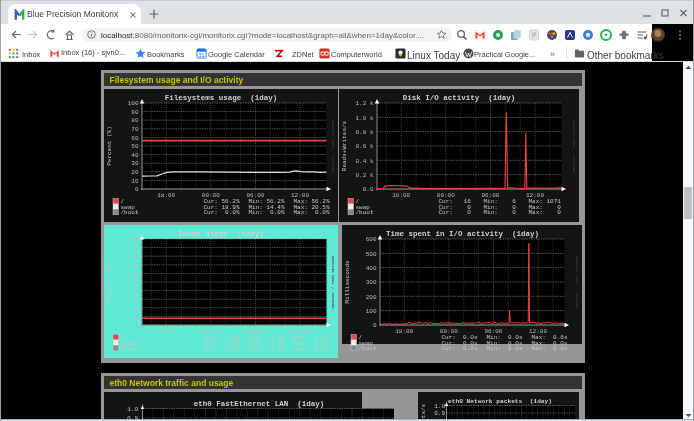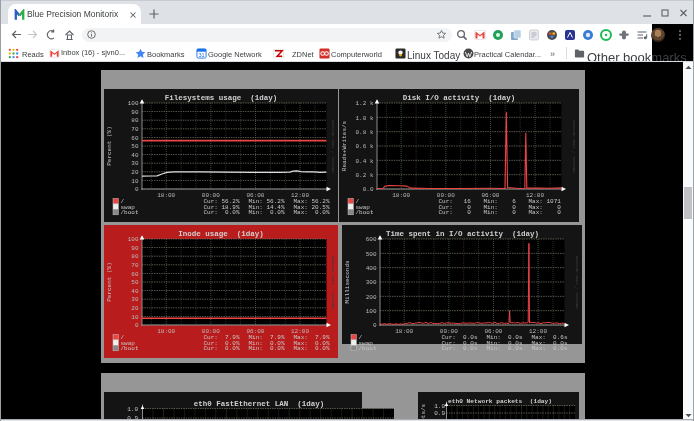--- a/index.html
+++ b/index.html
@@ -30,20 +30,21 @@
       <path d="M11 6.5 H2.5 M6 3 L2.5 6.5 L6 10" stroke="#5f6368" stroke-width="1.2" fill="none"></path>
       <path d="M18 6.5 H26.5 M23 3 L26.5 6.5 L23 10" stroke="#c4c7cb" stroke-width="1.2" fill="none"></path>
       <path d="M43.7 3.4 A4 4 0 1 0 44 9.8 M43.7 1.4 V3.9 H41.2" stroke="#5f6368" stroke-width="1.1" fill="none"></path>
       <path d="M57.5 11.5 V7 H61.5 V11.5 M55.5 7 L59.5 3 L63.5 7 M56.3 11.5 H62.7" stroke="#5f6368" stroke-width="1.1" fill="none"></path>
     </svg>
 <div class="abs" style="left:82px;top:27.5px;width:370px;height:14px;background:#f1f3f4;border-radius:7px"></div>
 <svg class="abs" style="left:87px;top:30px" width="9" height="9" viewBox="0 0 9 9">
       <circle cx="4.5" cy="4.5" r="3.8" fill="none" stroke="#5f6368" stroke-width="0.9"></circle>
       <path d="M4.5 4 V6.6 M4.5 2.4 V3.2" stroke="#5f6368" stroke-width="0.9"></path>
     </svg>
+<div class="abs" style="left:101px;top:30.5px;font-size:8px;color:#5f6368;white-space:nowrap"><span style="color:#202124">localhost</span>:8080/monitorix-cgi/monitorix.cgi?mode=localhost&amp;graph=all&amp;when=1day&amp;color....</div>
 <svg class="abs" style="left:436px;top:29px" width="11" height="11" viewBox="0 0 24 24">
       <path d="M12 3 l2.7 5.8 6.3.7-4.7 4.3 1.3 6.2-5.6-3.2-5.6 3.2 1.3-6.2L3 9.5l6.3-.7z" fill="none" stroke="#5f6368" stroke-width="1.8"></path>
     </svg>
 
 <svg class="abs" style="left:456px;top:28.5px" width="12" height="12" viewBox="0 0 12 12">
       <circle cx="5" cy="5" r="3.4" fill="none" stroke="#5f6368" stroke-width="1.3"></circle>
       <path d="M7.6 7.6 L10.6 10.6" stroke="#5f6368" stroke-width="1.5"></path>
     </svg>
 <svg class="abs" style="left:474px;top:28.5px" width="12" height="12" viewBox="0 0 12 12">
       <rect x="0.5" y="1.5" width="11" height="9" rx="1" fill="#fff" stroke="#d5d5d5" stroke-width="0.5"></rect>
@@ -99,36 +100,36 @@
         <circle cx="6" cy="2" r="1.25" fill="#f4b400"></circle>
         <circle cx="10" cy="2" r="1.25" fill="#e8453c"></circle>
         <circle cx="2" cy="6" r="1.25" fill="#f4b400"></circle>
         <circle cx="6" cy="6" r="1.25" fill="#34a853"></circle>
         <circle cx="10" cy="6" r="1.25" fill="#4285f4"></circle>
         <circle cx="2" cy="10" r="1.25" fill="#34a853"></circle>
         <circle cx="6" cy="10" r="1.25" fill="#4285f4"></circle>
         <circle cx="10" cy="10" r="1.25" fill="#e8453c"></circle>
       </g>
     </svg>
-<div class="abs" style="left:22px;top:49.5px;font-size:7.5px;color:#3c4043;white-space:nowrap">Reads</div>
+<div class="abs" style="left:22px;top:49.5px;font-size:7.5px;color:#3c4043;white-space:nowrap">Inbox</div>
 <svg class="abs" style="left:49px;top:47.5px" width="11" height="11" viewBox="0 0 12 12">
       <rect x="0.5" y="1.5" width="11" height="9" rx="1" fill="#fff" stroke="#d5d5d5" stroke-width="0.5"></rect>
       <path d="M1.5 2.5 V9.5 H3.5 V5.5 L6 7.5 L8.5 5.5 V9.5 H10.5 V2.5 L6 6 Z" fill="#ea4335"></path>
     </svg>
 <div class="abs" style="left:61px;top:48px;font-size:7.5px;color:#3c4043;white-space:nowrap">Inbox (16) - sjvn0...</div>
 <svg class="abs" style="left:135px;top:47.5px" width="11" height="11" viewBox="0 0 12 12">
       <path d="M6 0.8 l1.6 3.4 3.7.4-2.8 2.5.8 3.7L6 9 2.7 10.8l.8-3.7L.7 4.6l3.7-.4z" fill="#4285f4"></path>
     </svg>
 <div class="abs" style="left:147px;top:49.5px;font-size:7.5px;color:#3c4043;white-space:nowrap">Bookmarks</div>
 <svg class="abs" style="left:196px;top:47.5px" width="11" height="11" viewBox="0 0 12 12">
       <rect x="1" y="1" width="10" height="10" rx="1.5" fill="#fff" stroke="#1a73e8" stroke-width="1"></rect>
       <rect x="1" y="1" width="10" height="3" fill="#1a73e8"></rect>
       <text x="6" y="9.5" font-size="6" fill="#1a73e8" text-anchor="middle" font-family="Liberation Sans">31</text>
     </svg>
-<div class="abs" style="left:208px;top:49.5px;font-size:7.5px;color:#3c4043;white-space:nowrap">Google Network</div>
+<div class="abs" style="left:208px;top:49.5px;font-size:7.5px;color:#3c4043;white-space:nowrap">Google Calendar</div>
 <svg class="abs" style="left:273px;top:47.5px" width="11" height="11" viewBox="0 0 12 12">
       <rect x="0.5" y="1.5" width="11" height="9" rx="1" fill="#fff" stroke="#ccc" stroke-width="0.5"></rect>
       <path d="M2 3 H10 L4.5 9 H10" stroke="#c00" stroke-width="1.6" fill="none"></path>
     </svg>
 <div class="abs" style="left:292px;top:49.5px;font-size:7.5px;color:#3c4043;white-space:nowrap">ZDNet</div>
 <svg class="abs" style="left:319px;top:47.5px" width="11" height="11" viewBox="0 0 12 12">
       <rect x="0.5" y="0.5" width="11" height="11" rx="1.5" fill="#d22f27"></rect>
       <circle cx="4" cy="6" r="2" fill="none" stroke="#fff" stroke-width="1.1"></circle>
       <circle cx="8.2" cy="6" r="2" fill="none" stroke="#fff" stroke-width="1.1"></circle>
     </svg>
@@ -136,31 +137,34 @@
 <svg class="abs" style="left:395px;top:47.5px" width="11" height="11" viewBox="0 0 12 12">
       <rect x="0.5" y="0.5" width="11" height="11" rx="1.5" fill="#2b2b2b"></rect>
       <circle cx="6" cy="5" r="2.4" fill="#f5f5f5"></circle>
       <path d="M4.5 8.5 Q6 10 7.5 8.5 L7 6.5 H5 Z" fill="#f4b400"></path>
     </svg>
 <div class="abs" style="left:407px;top:49.5px;font-size:10px;color:#3c4043;white-space:nowrap">Linux Today</div>
 <svg class="abs" style="left:463px;top:47.5px" width="11" height="11" viewBox="0 0 12 12">
       <circle cx="6" cy="6" r="5.4" fill="#464646"></circle>
       <path d="M2.5 4.2 L4.6 9.6 L6 5.5 L7.4 9.6 L9.5 4.2" stroke="#fff" stroke-width="0.9" fill="none"></path>
     </svg>
-<div class="abs" style="left:474px;top:49.5px;font-size:7.5px;color:#3c4043;white-space:nowrap">Practical Calendar...</div>
+<div class="abs" style="left:474px;top:49.5px;font-size:7.5px;color:#3c4043;white-space:nowrap">Practical Google...</div>
 <div class="abs" style="left:550px;top:48.5px;font-size:9px;color:#5f6368">»</div>
 <div class="abs" style="left:566px;top:47px;width:1px;height:12px;background:#dadce0"></div>
 <svg class="abs" style="left:574px;top:47.5px" width="11" height="11" viewBox="0 0 12 12">
       <path d="M1 2.5 C1 2 1.4 1.6 1.9 1.6 H4.6 L5.8 2.9 H10.1 C10.6 2.9 11 3.3 11 3.8 V9.5 C11 10 10.6 10.4 10.1 10.4 H1.9 C1.4 10.4 1 10 1 9.5 Z" fill="#5f6368"></path>
     </svg>
-<div class="abs" style="left:587px;top:49.5px;font-size:13px;color:#3c4043;white-space:nowrap">Other bookmarks</div>
+<div class="abs" style="left:587px;top:49.5px;font-size:10px;color:#3c4043;white-space:nowrap">Other bookmarks</div>
 <div class="abs" style="left:0;top:61px;width:694px;height:1px;background:#d9dce0"></div>
 </div>
 <div class="abs" style="left:0;top:62px;width:694px;height:359px;background:#000"></div>
 <div class="abs" style="left:100.5px;top:70px;width:484.5px;height:293px;background:#969696">
+<div class="abs" style="left:3px;top:3px;width:478.5px;height:12.5px;background:#333">
+      <div class="abs" style="left:6px;top:2px;font-size:8.5px;font-weight:bold;color:#c6c600;white-space:nowrap">Filesystem usage and I/O activity</div>
+    </div>
 <div class="abs" style="left:3px;top:18.5px;width:234px;height:133px;background:#141414">
       <svg width="234" height="133" viewBox="0 0 234 133" style="display:block">
         <rect x="38" y="14" width="184.5" height="86" fill="#000"></rect>
         <line x1="38" y1="14" x2="222.5" y2="14" stroke="#78786a" stroke-width="0.8" stroke-dasharray="1.4 1" opacity="0.95"></line>
         <line x1="38" y1="22.6" x2="222.5" y2="22.6" stroke="#78786a" stroke-width="0.8" stroke-dasharray="1.4 1" opacity="0.95"></line>
         <line x1="38" y1="31.2" x2="222.5" y2="31.2" stroke="#78786a" stroke-width="0.8" stroke-dasharray="1.4 1" opacity="0.95"></line>
         <line x1="38" y1="39.8" x2="222.5" y2="39.8" stroke="#78786a" stroke-width="0.8" stroke-dasharray="1.4 1" opacity="0.95"></line>
         <line x1="38" y1="48.4" x2="222.5" y2="48.4" stroke="#78786a" stroke-width="0.8" stroke-dasharray="1.4 1" opacity="0.95"></line>
         <line x1="38" y1="57" x2="222.5" y2="57" stroke="#78786a" stroke-width="0.8" stroke-dasharray="1.4 1" opacity="0.95"></line>
         <line x1="38" y1="65.6" x2="222.5" y2="65.6" stroke="#78786a" stroke-width="0.8" stroke-dasharray="1.4 1" opacity="0.95"></line>
@@ -272,21 +276,21 @@
         <text x="144.5" y="119.5" font-family="Liberation Mono, monospace" font-size="6" fill="#c8c8c8" xml:space="preserve">Min:    0</text>
         <text x="189.5" y="119.5" font-family="Liberation Mono, monospace" font-size="6" fill="#c8c8c8" xml:space="preserve">Max:    0</text>
         <rect x="9.0" y="120.4" width="5.4" height="5.4" fill="#888888" stroke="#c0c0c0" stroke-width="0.5"></rect>
         <text x="16.5" y="125" font-family="Liberation Mono, monospace" font-size="6" fill="#c8c8c8" xml:space="preserve">/boot</text>
         <text x="99.5" y="125" font-family="Liberation Mono, monospace" font-size="6" fill="#c8c8c8" xml:space="preserve">Cur:    0</text>
         <text x="144.5" y="125" font-family="Liberation Mono, monospace" font-size="6" fill="#c8c8c8" xml:space="preserve">Min:    0</text>
         <text x="189.5" y="125" font-family="Liberation Mono, monospace" font-size="6" fill="#c8c8c8" xml:space="preserve">Max:    0</text>
         <text x="236" y="57" font-family="Liberation Mono, monospace" font-size="4" fill="#3c3c3c" text-anchor="middle" transform="rotate(-90 236 57)" xml:space="preserve">RRDTOOL / TOBI OETIKER</text>
       </svg>
     </div>
-<div class="abs" style="left:3px;top:155px;width:234px;height:133px;background:#b91c1c">
+<div class="abs" style="left:3px;top:155px;width:234px;height:133px;background:#5eead4">
       <svg width="234" height="133" viewBox="0 0 234 133" style="display:block">
         <rect x="38" y="14" width="184.5" height="86" fill="#000"></rect>
         <line x1="38" y1="14" x2="222.5" y2="14" stroke="#78786a" stroke-width="0.8" stroke-dasharray="1.4 1" opacity="0.95"></line>
         <line x1="38" y1="22.6" x2="222.5" y2="22.6" stroke="#78786a" stroke-width="0.8" stroke-dasharray="1.4 1" opacity="0.95"></line>
         <line x1="38" y1="31.2" x2="222.5" y2="31.2" stroke="#78786a" stroke-width="0.8" stroke-dasharray="1.4 1" opacity="0.95"></line>
         <line x1="38" y1="39.8" x2="222.5" y2="39.8" stroke="#78786a" stroke-width="0.8" stroke-dasharray="1.4 1" opacity="0.95"></line>
         <line x1="38" y1="48.4" x2="222.5" y2="48.4" stroke="#78786a" stroke-width="0.8" stroke-dasharray="1.4 1" opacity="0.95"></line>
         <line x1="38" y1="57" x2="222.5" y2="57" stroke="#78786a" stroke-width="0.8" stroke-dasharray="1.4 1" opacity="0.95"></line>
         <line x1="38" y1="65.6" x2="222.5" y2="65.6" stroke="#78786a" stroke-width="0.8" stroke-dasharray="1.4 1" opacity="0.95"></line>
         <line x1="38" y1="74.2" x2="222.5" y2="74.2" stroke="#78786a" stroke-width="0.8" stroke-dasharray="1.4 1" opacity="0.95"></line>
@@ -398,20 +402,23 @@
         <rect x="9.0" y="120.4" width="5.4" height="5.4" fill="#888888" stroke="#c0c0c0" stroke-width="0.5"></rect>
         <text x="16.5" y="125" font-family="Liberation Mono, monospace" font-size="6" fill="#c8c8c8" xml:space="preserve">/boot</text>
         <text x="99.5" y="125" font-family="Liberation Mono, monospace" font-size="6" fill="#c8c8c8" xml:space="preserve">Cur:  0.0s</text>
         <text x="144.5" y="125" font-family="Liberation Mono, monospace" font-size="6" fill="#c8c8c8" xml:space="preserve">Min:  0.0s</text>
         <text x="189.5" y="125" font-family="Liberation Mono, monospace" font-size="6" fill="#c8c8c8" xml:space="preserve">Max:  0.0s</text>
         <text x="236" y="57" font-family="Liberation Mono, monospace" font-size="4" fill="#3c3c3c" text-anchor="middle" transform="rotate(-90 236 57)" xml:space="preserve">RRDTOOL / TOBI OETIKER</text>
       </svg>
     </div>
 </div>
 <div class="abs" style="left:100.5px;top:373px;width:484.5px;height:48px;background:#969696">
+<div class="abs" style="left:3px;top:3px;width:478.5px;height:12.5px;background:#333">
+      <div class="abs" style="left:6px;top:2px;font-size:8.5px;font-weight:bold;color:#c6c600;white-space:nowrap">eth0 Network traffic and usage</div>
+    </div>
 <div class="abs" style="left:3px;top:18.5px;width:258px;height:30px;background:#141414">
       <svg width="308" height="30" viewBox="0 0 308 30" style="display:block">
         <rect x="38.5" y="16.5" width="251.5" height="13.5" fill="#000"></rect>
         <line x1="48.98" y1="16.5" x2="48.98" y2="30" stroke="#52524a" stroke-width="0.75" stroke-dasharray="1 1" opacity="0.8"></line>
         <line x1="59.46" y1="16.5" x2="59.46" y2="30" stroke="#567f56" stroke-width="0.75" stroke-dasharray="1 1" opacity="0.8"></line>
         <line x1="69.94" y1="16.5" x2="69.94" y2="30" stroke="#52524a" stroke-width="0.75" stroke-dasharray="1 1" opacity="0.8"></line>
         <line x1="80.42" y1="16.5" x2="80.42" y2="30" stroke="#52524a" stroke-width="0.75" stroke-dasharray="1 1" opacity="0.8"></line>
         <line x1="90.9" y1="16.5" x2="90.9" y2="30" stroke="#52524a" stroke-width="0.75" stroke-dasharray="1 1" opacity="0.8"></line>
         <line x1="101.38" y1="16.5" x2="101.38" y2="30" stroke="#52524a" stroke-width="0.75" stroke-dasharray="1 1" opacity="0.8"></line>
         <line x1="111.85" y1="16.5" x2="111.85" y2="30" stroke="#52524a" stroke-width="0.75" stroke-dasharray="1 1" opacity="0.8"></line>

